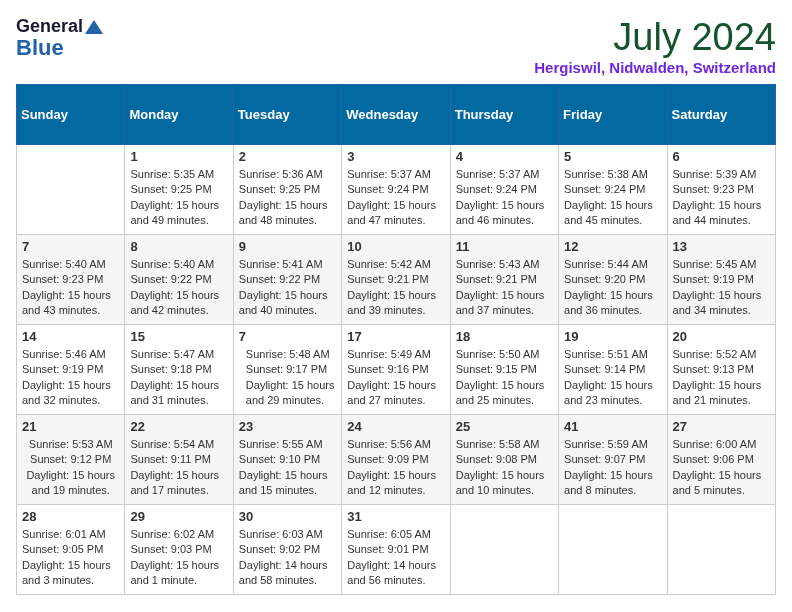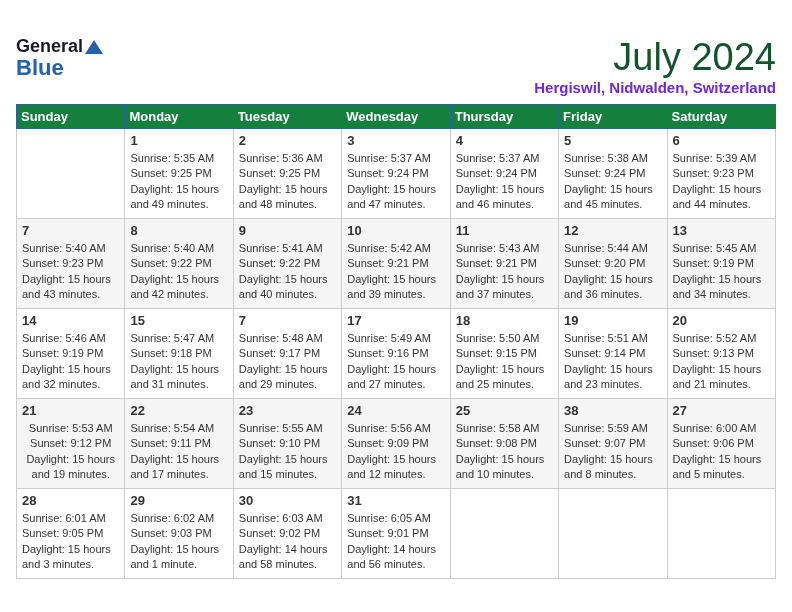--- a/index.html
+++ b/index.html
@@ -8,39 +8,38 @@
       background: #fff;
       width: 792px;
       min-height: 612px;
       padding: 16px;
     }
     .header {
       display: flex;
       justify-content: space-between;
       align-items: flex-start;
       margin-bottom: 8px;
-      margin-top: 20px;
     }
     .logo {
       display: flex;
       flex-direction: column;
       align-items: flex-start;
     }
     .title-section {
       text-align: right;
     }
     table {
       width: 100%;
       border-collapse: collapse;
       font-size: 11px;
     }
     th {
-      background-color: #15803d;
+      background-color: #0369a1;
       color: white;
-      padding: 4px 4px;
+      padding: 22px 4px;
       text-align: left;
       font-size: 13px;
       font-weight: bold;
       border: 1px solid #2563a8;
     }
     td {
       border: 1px solid #ccc;
       vertical-align: top;
       padding: 4px 5px;
       height: 90px;
@@ -194,21 +193,21 @@
 Daylight: 15 hours and 32 minutes.</div>
         </td>
         <td>
           <div class="day-number">15</div>
           <div class="day-info" style="white-space: pre-line;">Sunrise: 5:47 AM
 Sunset: 9:18 PM
 Daylight: 15 hours and 31 minutes.</div>
         </td>
         <td>
           <div class="day-number">7</div>
-          <div class="day-info" style="white-space: pre-line;">Sunrise: 5:48 AM
+          <div class="day-info" style="white-space: pre-line; margin-left: 7px;">Sunrise: 5:48 AM
 Sunset: 9:17 PM
 Daylight: 15 hours and 29 minutes.</div>
         </td>
         <td>
           <div class="day-number">17</div>
           <div class="day-info" style="white-space: pre-line;">Sunrise: 5:49 AM
 Sunset: 9:16 PM
 Daylight: 15 hours and 27 minutes.</div>
         </td>
         <td>
@@ -255,21 +254,21 @@
 Sunset: 9:09 PM
 Daylight: 15 hours and 12 minutes.</div>
         </td>
         <td>
           <div class="day-number">25</div>
           <div class="day-info" style="white-space: pre-line;">Sunrise: 5:58 AM
 Sunset: 9:08 PM
 Daylight: 15 hours and 10 minutes.</div>
         </td>
         <td>
-          <div class="day-number">38</div>
+          <div class="day-number">41</div>
           <div class="day-info" style="white-space: pre-line;">Sunrise: 5:59 AM
 Sunset: 9:07 PM
 Daylight: 15 hours and 8 minutes.</div>
         </td>
         <td>
           <div class="day-number">27</div>
           <div class="day-info" style="white-space: pre-line;">Sunrise: 6:00 AM
 Sunset: 9:06 PM
 Daylight: 15 hours and 5 minutes.</div>
         </td>

